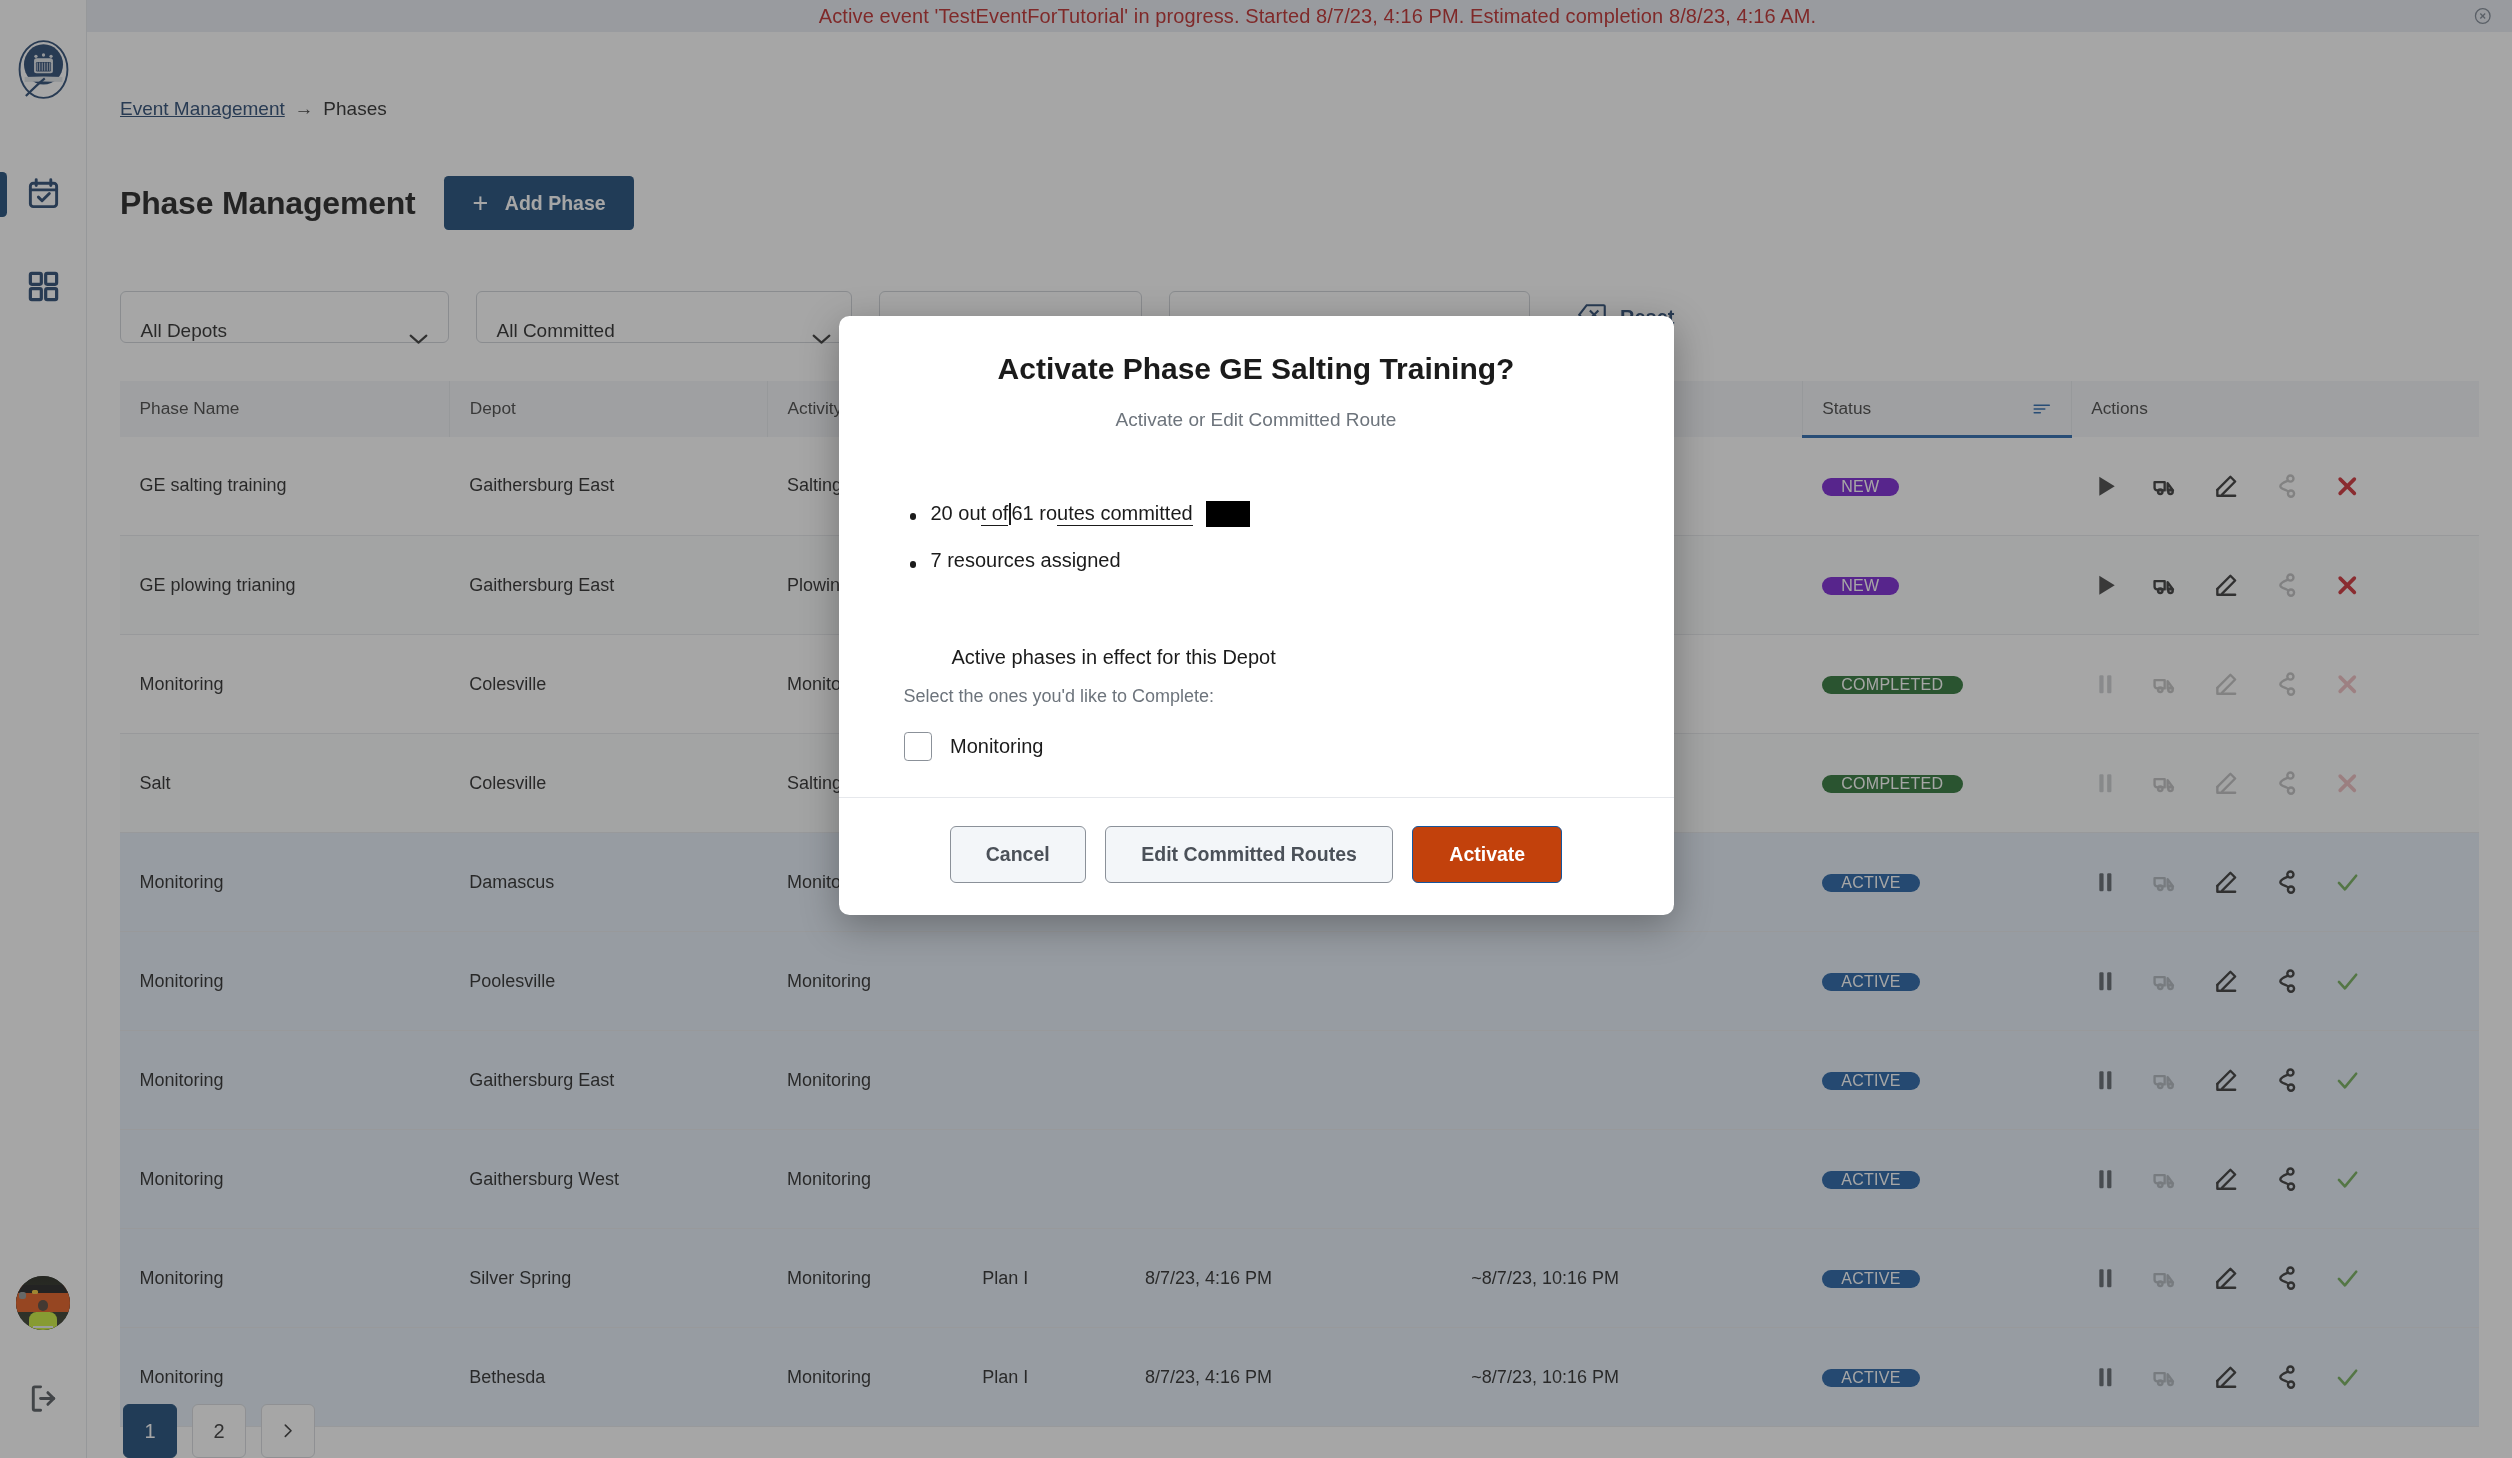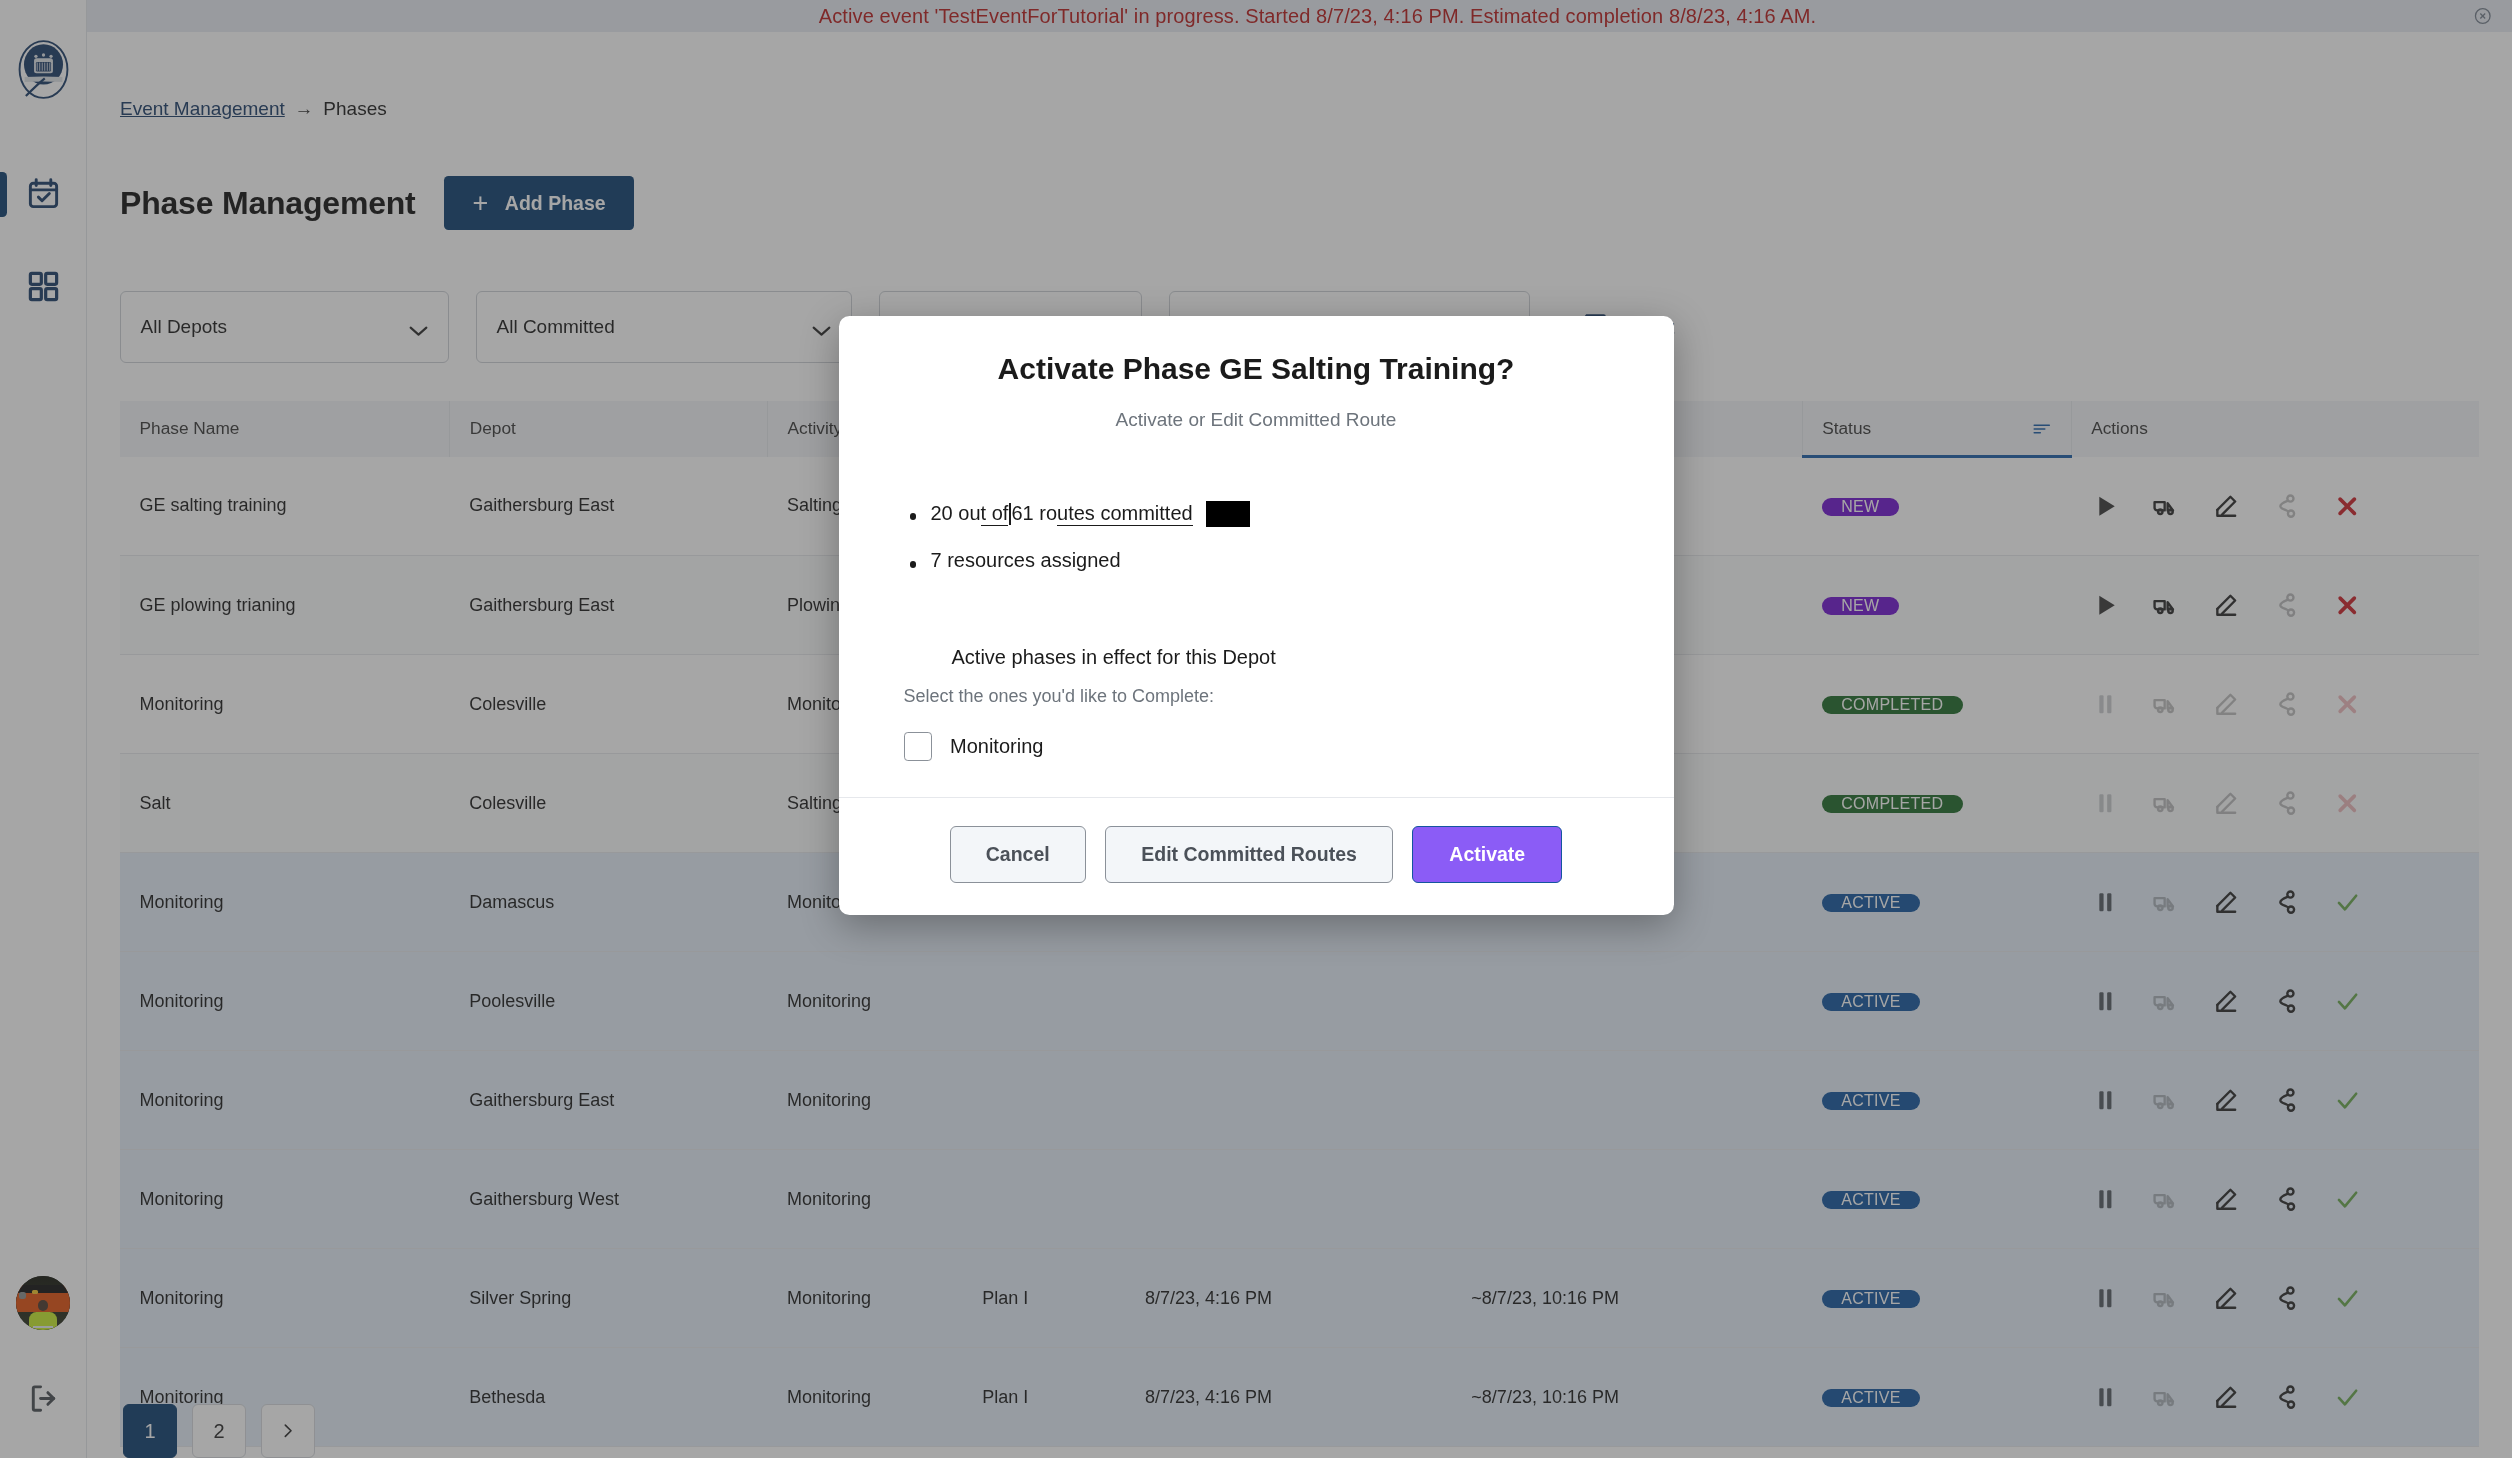--- a/index.html
+++ b/index.html
@@ -90,22 +90,22 @@
     background: #0d3f70; color: #fff; border: none; border-radius: 4.5px;
     height: 54px; padding: 0 28.5px; font-size: 19.5px; font-weight: bold;
     display: flex; align-items: center; gap: 16.5px; cursor: pointer;
     font-family: "Liberation Sans", sans-serif;
   }
   .btn-add .plus { font-size: 27px; font-weight: 300; line-height: 1; }
 
   
   .filters { margin-top: 35px; display: flex; align-items: center; gap: 27px; }
   .select {
-    height: 72px; border: 0.8px solid #ccd0d6; border-radius: 6px; background: #fff;
-    display: flex; align-items: center; justify-content: space-between;
+    height: 52px; border: 0.8px solid #ccd0d6; border-radius: 6px; background: #fff;
+    display: flex; align-items: flex-end; justify-content: space-between;
     padding: 0 19.5px 0 19.5px; font-size: 19px; color: #1b1b1b; cursor: pointer;
   }
   .select.w1 { width: 329px; }
   .select.w2 { width: 376px; }
   .select.w3 { width: 263px; }
   .select.w4 { width: 361px; }
   .chev { width: 21px; height: 13.5px; flex: 0 0 21px; }
   .reset-btn {
     display: flex; align-items: center; gap: 13.5px; color: #1b3c68;
     font-size: 20px; font-weight: bold; cursor: pointer; margin-left: 19.5px;
@@ -199,21 +199,21 @@
     border-top: 0.8px solid #e6e8ec; margin-top: 36px;
     padding: 28.5px 45px 32px 45px;
     display: flex; justify-content: center; gap: 19.5px;
   }
   .mbtn {
     height: 57px; border-radius: 6px; font-size: 19.5px; font-weight: bold;
     display: flex; align-items: center; justify-content: center; cursor: pointer;
     font-family: "Liberation Sans", sans-serif;
   }
   .mbtn.ghost { background: #f3f6f9; border: 0.8px solid #8b9199; color: #4b5159; padding: 0 35px; }
-  .mbtn.primary { background: #8b5cf6; border: 0.8px solid #14569e; color: #fff; padding: 0 36px; }
+  .mbtn.primary { background: #c2410c; border: 0.8px solid #14569e; color: #fff; padding: 0 36px; }
 </style>
 </head>
 <body>
 
 <div id="app">
 
   <div id="page">
 
     <aside class="sidebar">
       <div class="brand-logo">

